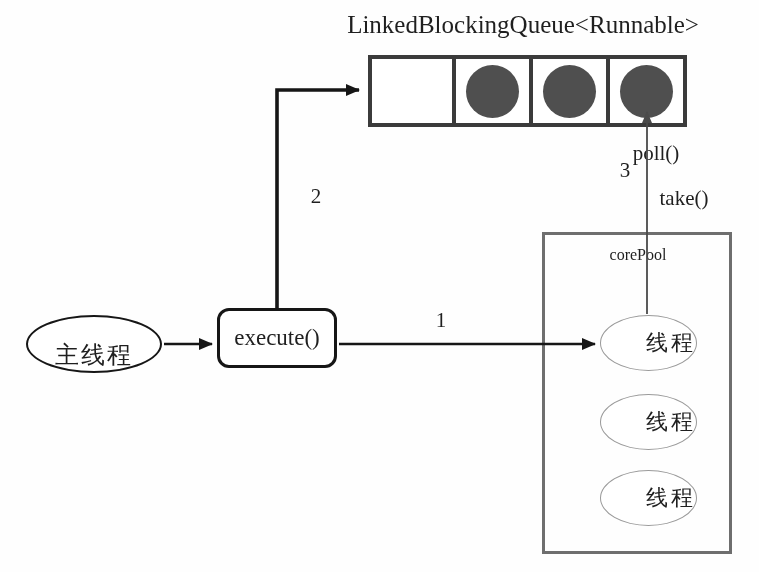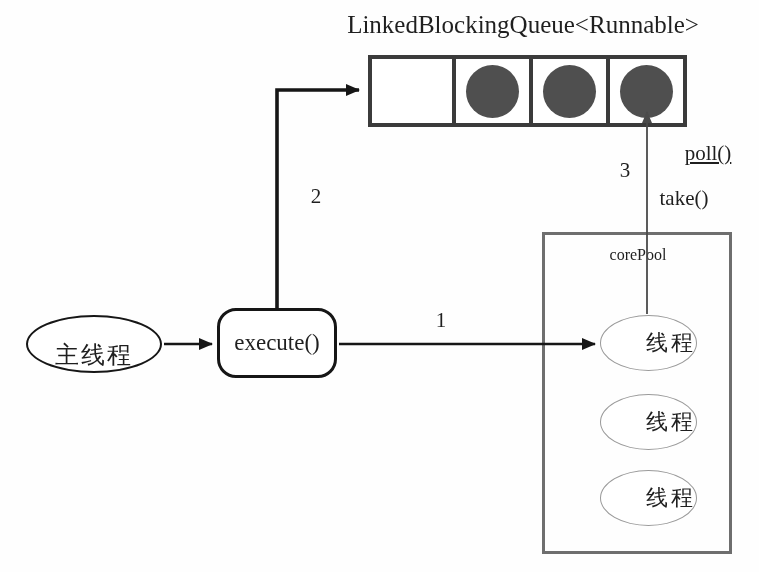--- a/index.html
+++ b/index.html
@@ -97,43 +97,43 @@
     justify-content: center;
     font-size: 24px;
     background: #fff;
     letter-spacing: 2px;
   }
 
   
   .execute-box {
     position: absolute;
     left: 217px; top: 308px;
-    width: 120px; height: 70px;
+    width: 120px; height: 60px;
     box-sizing: border-box;
     border: 3px solid var(--line, #161616);
-    border-radius: 19px;
+    border-radius: 12px;
     display: flex;
     align-items: center;
     justify-content: center;
     font-size: 23px;
     background: #fff;
   }
 
   
   .flow-label {
     position: absolute;
     transform: translateX(-50%);
     font-size: 21px;
     white-space: nowrap;
     color: var(--text, #1f1f1f);
   }
   .lbl-step1 { left: 441px; top: 308px; }
   .lbl-step2 { left: 316px; top: 184px; }
   .lbl-step3 { left: 625px; top: 158px; }
-  .lbl-poll  { left: 708px; top: 141px; text-decoration: underline; }
+  .lbl-poll  { left: 656px; top: 141px; }
   .lbl-take  { left: 684px; top: 186px; }
 
   
   svg.arrows {
     position: absolute;
     left: 0; top: 0;
     width: 759px; height: 572px;
     pointer-events: none;
   }
 </style>

